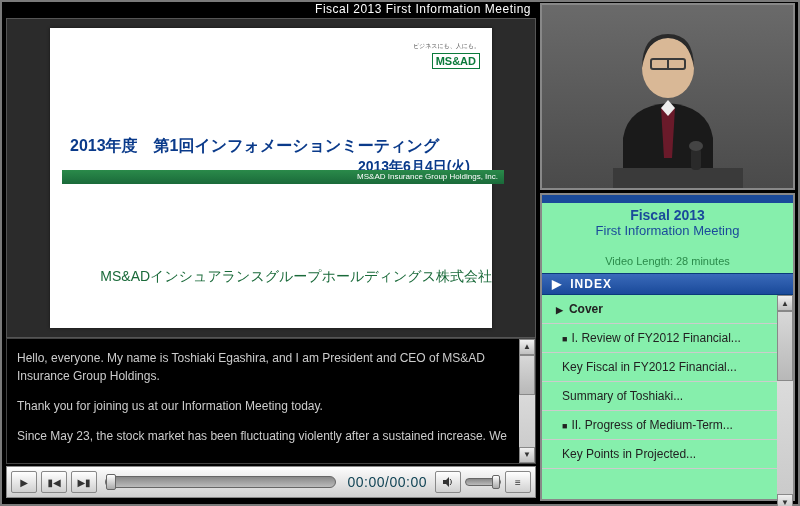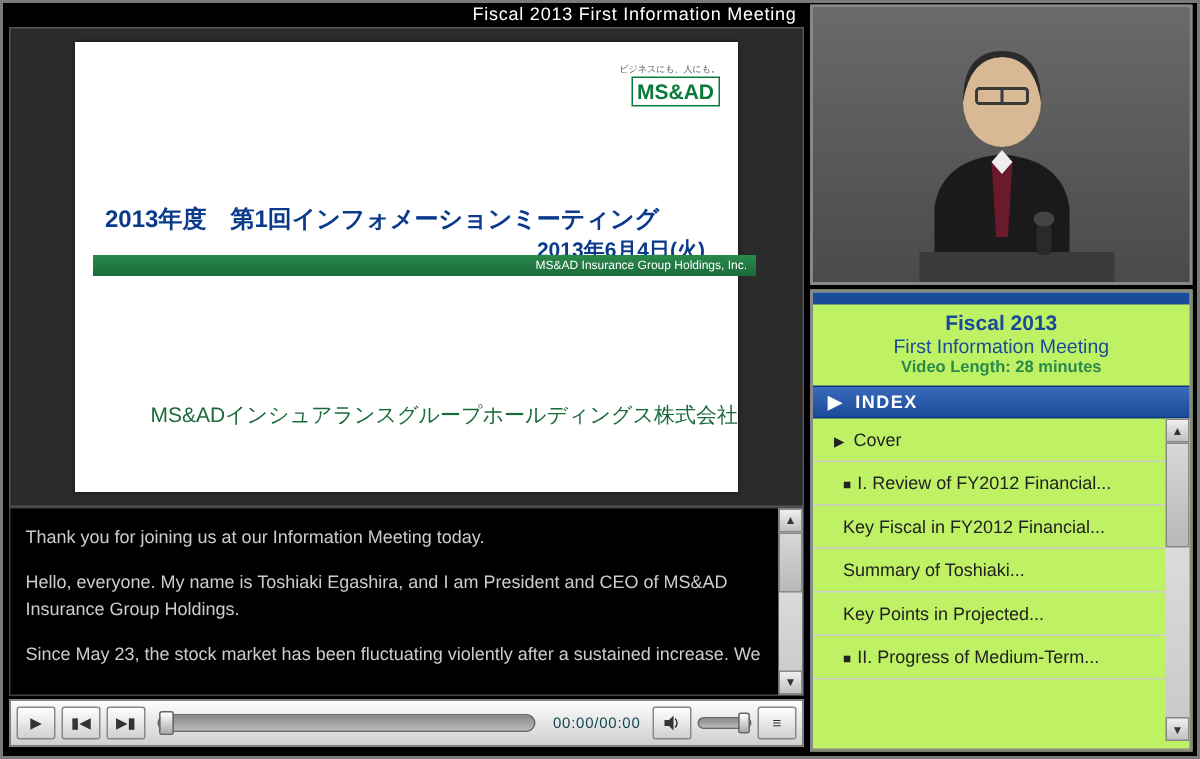--- a/index.html
+++ b/index.html
@@ -30,21 +30,21 @@
     background: #fff;
     position: relative;
     box-shadow: 0 0 3px rgba(0,0,0,0.5);
   }
   .slide .logo {
     position: absolute; right: 12px; top: 14px; text-align: right;
   }
   .slide .logo-small { font-size: 6px; color: #555; }
   .slide .logo-box {
     display: inline-block; border: 1px solid #0a7a3a;
-    color: #0a7a3a; font-size: 14px; font-weight: bold;
+    color: #0a7a3a; font-size: 11px; font-weight: bold;
     padding: 1px 3px; margin-top: 0;
   }
   .slide .title {
     position: absolute; left: 20px; top: 108px;
     color: #0a3a8a; font-size: 16px; font-weight: bold;
     width: 400px;
   }
   .slide .date {
     position: absolute; right: 22px; top: 130px;
     color: #0a3a8a; font-size: 14px; font-weight: bold;
@@ -103,21 +103,21 @@
     flex: 1; height: 12px;
     background: linear-gradient(#888,#bbb);
     border: 1px solid #666; border-radius: 6px;
     position: relative; margin: 0 4px;
   }
   .track .knob {
     position: absolute; left: 0; top: -3px;
     width: 10px; height: 16px; background: linear-gradient(#fff,#aaa);
     border: 1px solid #666; border-radius: 2px;
   }
-  .time { font-size: 10px; color: #145; letter-spacing: 0.5px; margin: 0 4px; }
+  .time { font-size: 14px; color: #145; letter-spacing: 0.5px; margin: 0 4px; }
   .vol {
     width: 36px; height: 8px; background: linear-gradient(#888,#bbb);
     border: 1px solid #666; border-radius: 4px; position: relative;
   }
   .vol .knob {
     position: absolute; right: 0; top: -4px;
     width: 8px; height: 14px; background: linear-gradient(#fff,#aaa);
     border: 1px solid #666; border-radius: 2px;
   }
 
@@ -136,46 +136,46 @@
   }
   .speaker {
     position: absolute; left: 50%; bottom: 0; transform: translateX(-50%);
     width: 150px; height: 170px;
   }
 
   
   .info {
     position: absolute;
     left: 540px; top: 193px; width: 255px; height: 308px;
-    background: #bef264;
+    background: #86efac;
     border: 2px solid #888;
   }
   .info .bluebar-top {
     height: 8px; background: #1a4a9a; width: 100%;
   }
   .info .header {
     text-align: center; padding: 4px 2px 6px 2px;
   }
   .info .header .line1 { color: #1a4a9a; font-size: 14px; font-weight: bold; }
   .info .header .line2 { color: #1a4a9a; font-size: 13px; font-weight: normal; }
-  .info .header .length { color: #2a8a4a; font-size: 11px; font-weight: bold; margin-top: 1px; }
+  .info .header .length { color: #2a8a4a; font-size: 11px; font-weight: normal; margin-top: 17px; }
   .index-bar {
     height: 22px; background: linear-gradient(#3a6aba,#1a4a9a);
     color: #fff; display: flex; align-items: center; gap: 8px;
     padding: 0 10px; font-size: 12px; font-weight: bold; letter-spacing: 1px;
     border-top: 1px solid #0a3a7a; border-bottom: 1px solid #0a3a7a;
   }
   .toc {
     height: 215px; overflow: hidden; position: relative;
   }
   .toc-item {
     padding: 7px 6px 7px 14px; font-size: 12px; color: #222;
     border-bottom: 1px solid #ccc;
   }
-  .toc-item.top { font-weight: normal; }
+  .toc-item.top { font-weight: bold; }
   .toc-item.top::before {
     content: "▶"; font-size: 9px; margin-right: 6px; color: #222;
   }
   .toc-item.sub { padding-left: 20px; }
   .toc-item.sub.marked::before {
     content: "■"; font-size: 9px; margin-right: 4px; color: #222;
   }
   .toc .scrollbar {
     position: absolute; right: 0; top: 0; width: 16px; height: 100%;
     background: linear-gradient(#e8e8e8,#c8c8c8);
@@ -203,22 +203,22 @@
       <div class="logo-box">MS&amp;AD</div>
     </div>
     <div class="title">2013年度　第1回インフォメーションミーティング</div>
     <div class="date">2013年6月4日(火)</div>
     <div class="band">MS&amp;AD Insurance Group Holdings, Inc.</div>
     <div class="company">MS&amp;ADインシュアランスグループホールディングス株式会社</div>
   </div>
 </div>
 
 <div class="transcript">
+  <p>Hello, everyone. My name is Toshiaki Egashira, and I am President and CEO of MS&amp;AD Insurance Group Holdings.</p>
   <p>Thank you for joining us at our Information Meeting today.</p>
-  <p>Hello, everyone. My name is Toshiaki Egashira, and I am President and CEO of MS&amp;AD Insurance Group Holdings.</p>
   <p>Since May 23, the stock market has been fluctuating violently after a sustained increase. We</p>
   <div class="scrollbar">
     <div class="sb-btn">▲</div>
     <div class="sb-thumb"></div>
     <div class="sb-btn bottom">▼</div>
   </div>
 </div>
 
 <div class="player">
   <div class="pbtn">▶</div>
@@ -266,21 +266,21 @@
   </div>
   <div class="index-bar">
     <span>▶</span>
     <span>INDEX</span>
   </div>
   <div class="toc">
     <div class="toc-item top">Cover</div>
     <div class="toc-item sub marked">I. Review of FY2012 Financial...</div>
     <div class="toc-item sub">Key Fiscal in FY2012 Financial...</div>
     <div class="toc-item sub">Summary of Toshiaki...</div>
+    <div class="toc-item sub marked">II. Progress of Medium-Term...</div>
     <div class="toc-item sub">Key Points in Projected...</div>
-    <div class="toc-item sub marked">II. Progress of Medium-Term...</div>
     <div class="scrollbar">
       <div class="sb-btn">▲</div>
       <div class="sb-thumb"></div>
       <div class="sb-btn bottom">▼</div>
     </div>
   </div>
 </div>
 
 </body></html>

